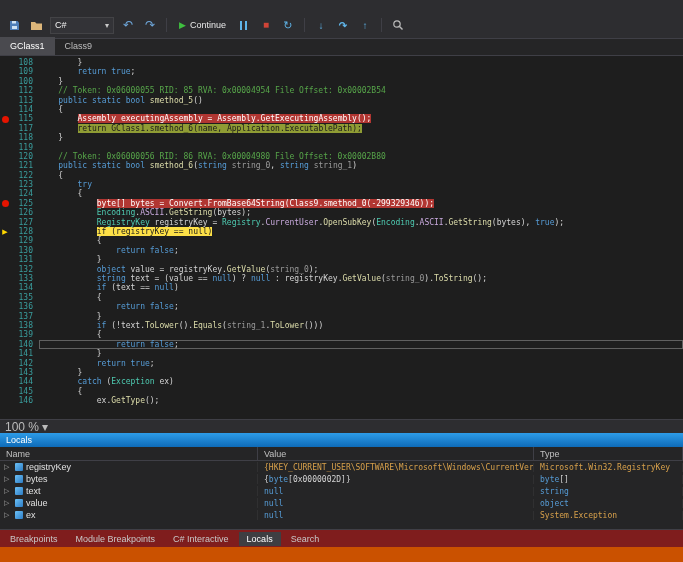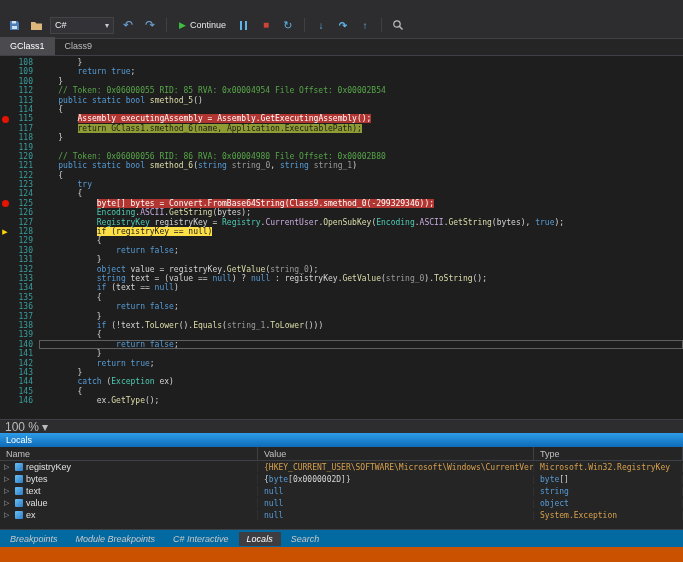--- a/index.html
+++ b/index.html
@@ -63,22 +63,22 @@
   .locals-rows{flex:1;overflow:hidden;}
   .locals-row{height:12px;display:grid;grid-template-columns:258px 276px 1fr;font-size:9px;align-items:center;}
   .locals-row .cell{padding:0 6px;white-space:nowrap;overflow:hidden;border-right:1px solid rgba(255,255,255,0.05);}
   .name-cell{display:flex;align-items:center;gap:3px;color:#e0e0e0;padding-left:4px !important;}
   .expander{color:#ababab;font-size:7px;width:8px;display:inline-block;}
   .var-icon{width:8px;height:8px;border-radius:1px;display:inline-block;
             background:linear-gradient(135deg,#6cc1f7,#2d7cc4);flex:none;}
   .mono{font-family:"DejaVu Sans Mono",monospace;font-size:8px;}
 
   
-  .bottom-tabs{height:17px;flex:none;background:#0369a1;border-top:1px solid #3f3f46;
-               display:flex;align-items:center;font-size:9px;gap:2px;padding:0 2px;font-style:italic;}
+  .bottom-tabs{height:17px;flex:none;background:#7f1d1d;border-top:1px solid #3f3f46;
+               display:flex;align-items:center;font-size:9px;gap:2px;padding:0 2px;}
   .btab{padding:2px 8px;color:#c8c8c8;}
   .btab.active{background:#3e3e42;color:#ffffff;}
   .statusbar{height:15px;flex:none;background:#ca5100;}
 </style>
 </head>
 <body>
 
 <div class="app">
 
   <div class="titlebar"></div>

